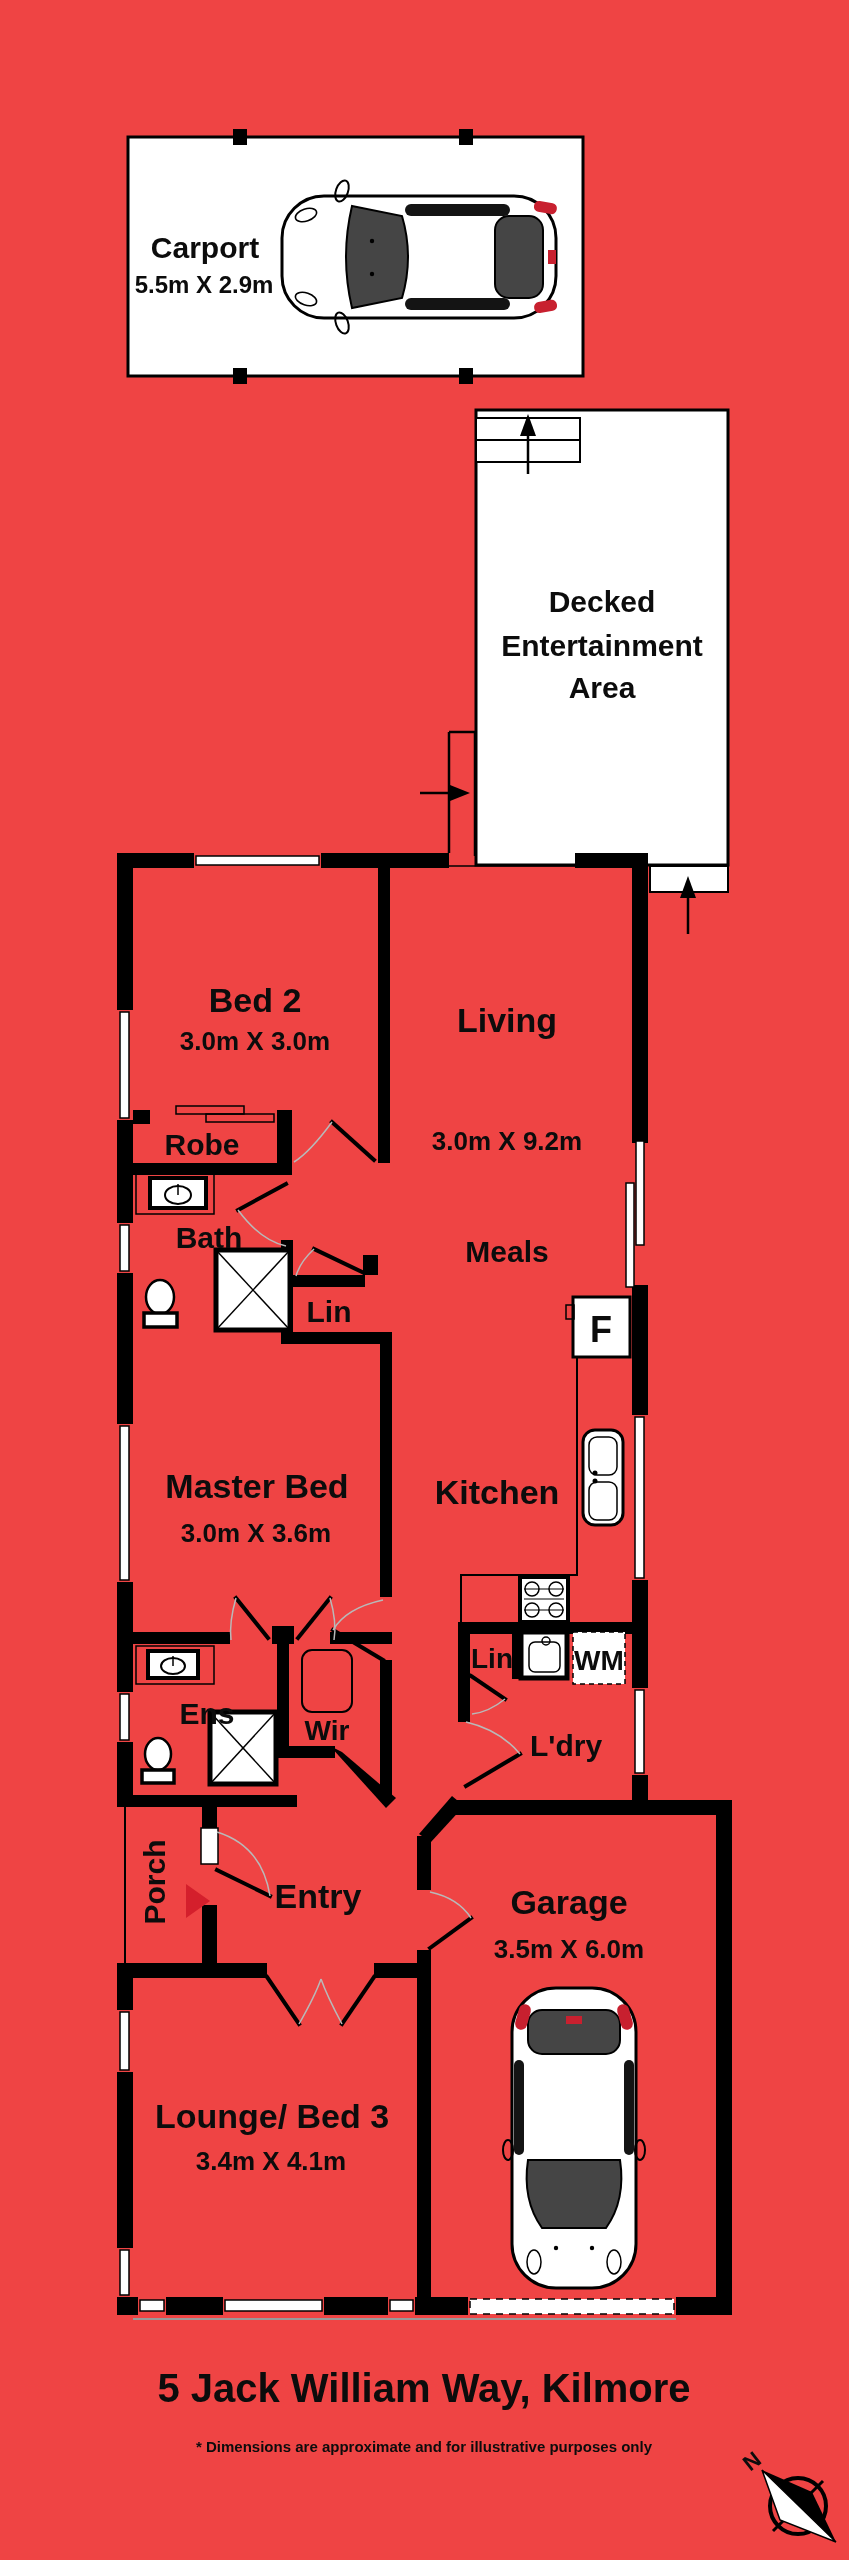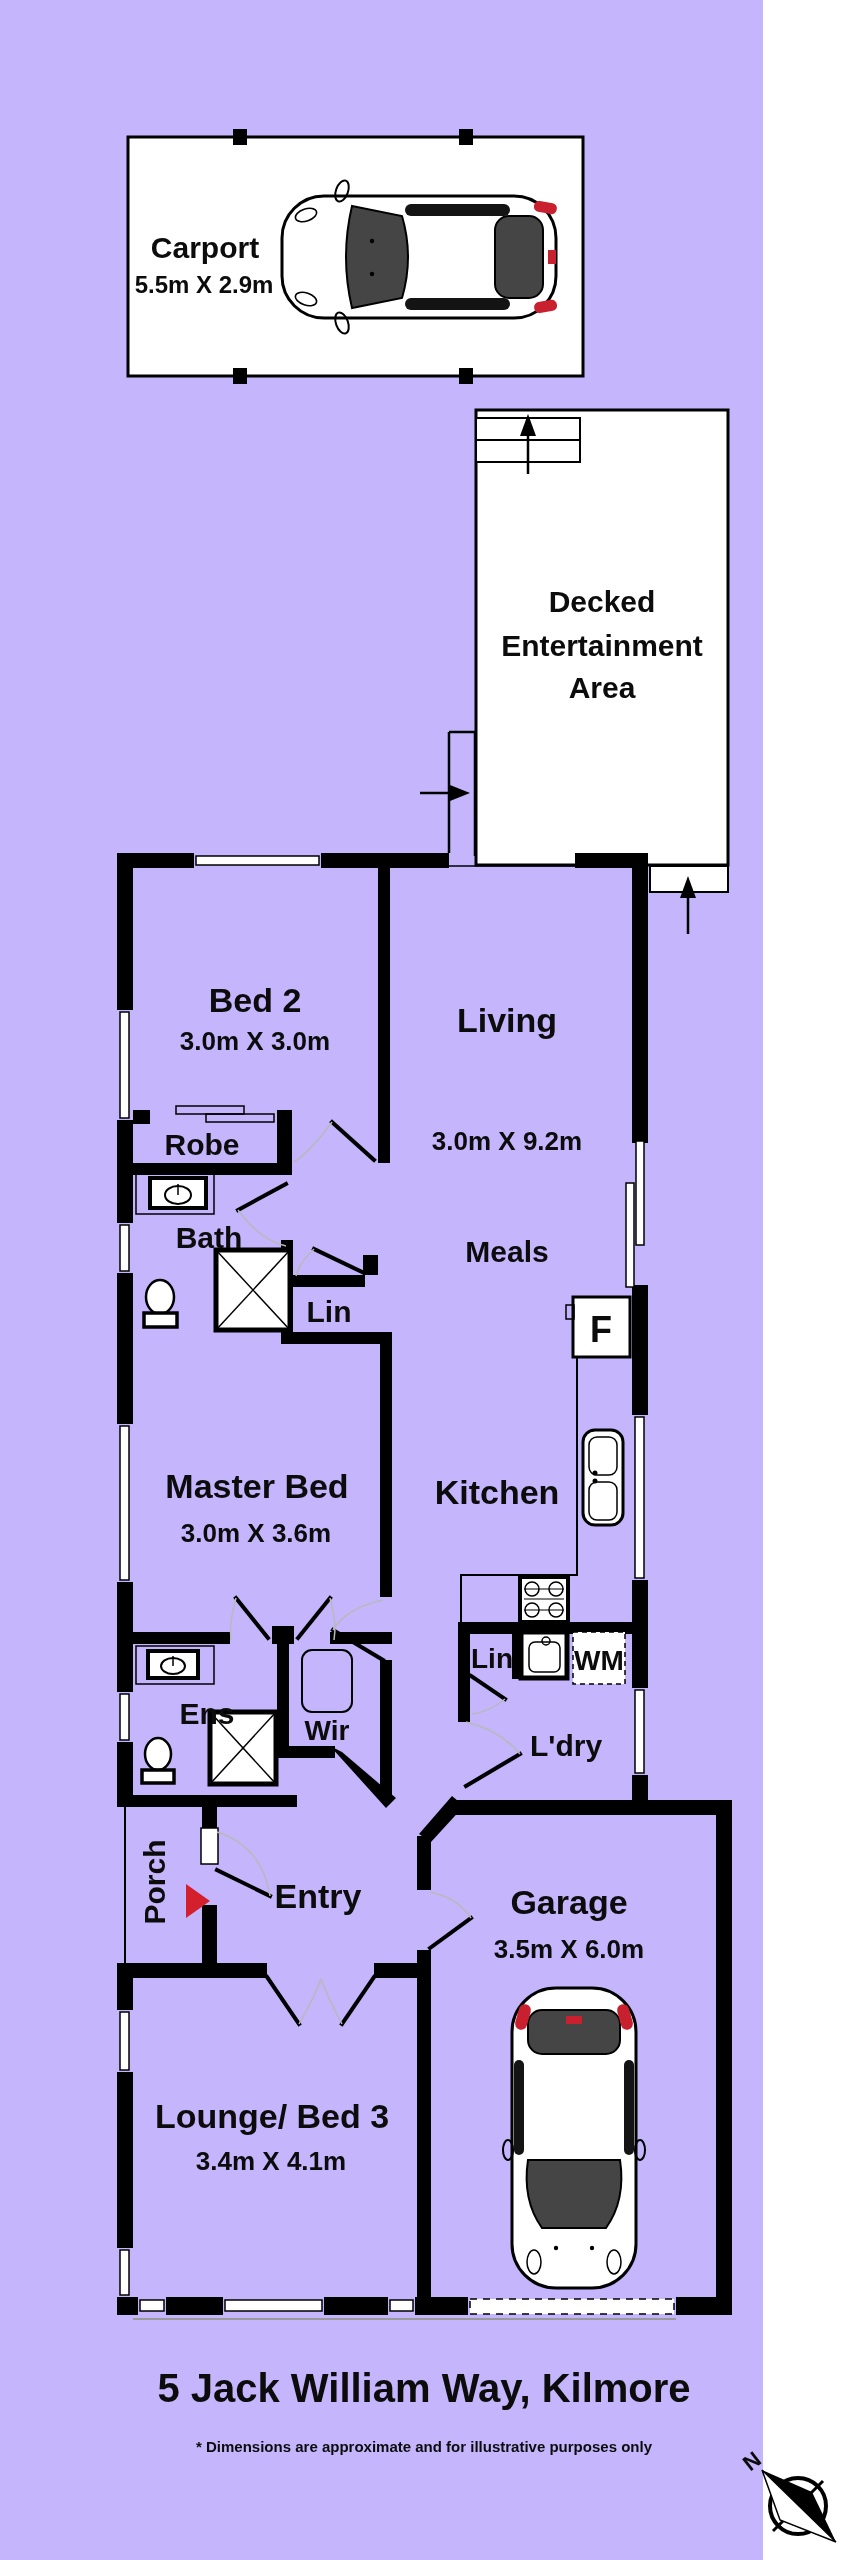--- a/index.html
+++ b/index.html
@@ -1,16 +1,16 @@
 <!DOCTYPE html>
 <html><head>
 <meta charset="utf-8">
 <style>
   html,body{margin:0;padding:0;background:#ffffff;}
-  .page{width:763px;height:2560px;position:relative;background:#c4b5fd;}
+  .page{width:849px;height:2560px;position:relative;background:#ef4444;}
   svg{display:block;}
   .wall{fill:#000;stroke:none;}
   .thin{fill:#fff;stroke:#000;stroke-width:2;}
   .thin3{fill:#fff;stroke:#000;stroke-width:3;}
   .win{fill:#fff;stroke:#000;stroke-width:1.5;}
   .leaf{stroke:#000;stroke-width:4;fill:none;stroke-linecap:square;}
   .arc{stroke:#b9b9b9;stroke-width:1.5;fill:none;}
   .fix{fill:#fff;stroke:#000;stroke-width:3;}
   .fix2{fill:none;stroke:#000;stroke-width:2;}
   .fix1{fill:none;stroke:#000;stroke-width:1.5;}

